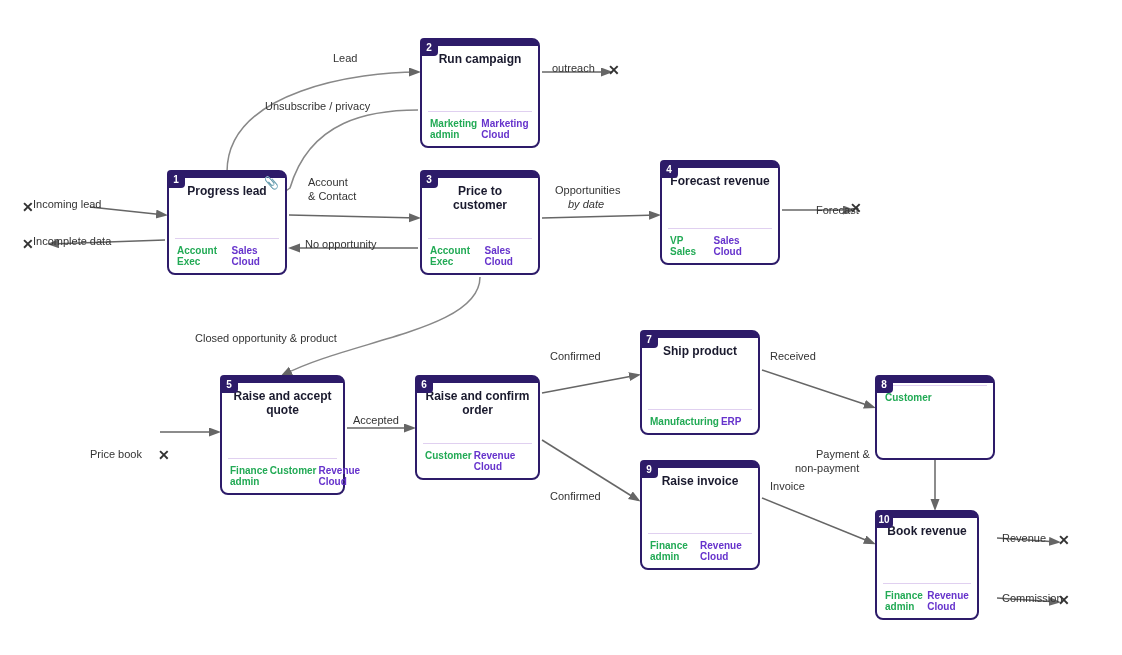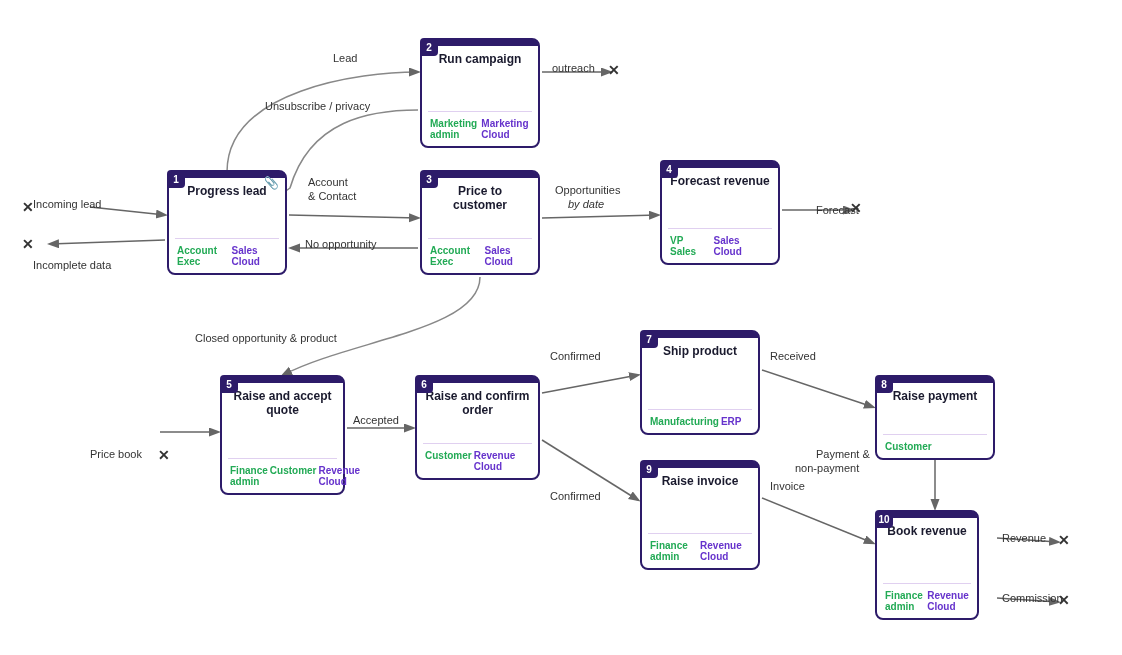--- a/index.html
+++ b/index.html
@@ -256,21 +256,20 @@
     <div class="node-roles">
       <span class="role-item">Manufacturing</span>
       <span class="role-cloud">ERP</span>
     </div>
   </div>
 
   <div class="node" style="left:875px;top:375px;width:120px;height:85px;">
     <div class="node-header">
       <span class="node-number">8</span>
     </div>
-    <div class="node-title">Raise payment</div>
     <div class="node-divider"></div>
     <div class="node-roles">
       <span class="role-item">Customer</span>
     </div>
   </div>
 
   <div class="node" style="left:640px;top:460px;width:120px;height:110px;">
     <div class="node-header">
       <span class="node-number">9</span>
     </div>
@@ -288,21 +287,21 @@
     </div>
     <div class="node-title">Book revenue</div>
     <div class="node-divider"></div>
     <div class="node-roles">
       <span class="role-item">Finance admin</span>
       <span class="role-cloud">Revenue Cloud</span>
     </div>
   </div>
 
   <span class="flow-label" style="left:33px;top:198px;">Incoming lead</span>
-  <span class="flow-label" style="left:33px;top:235px;margin-top:24px;">Incomplete data</span>
+  <span class="flow-label" style="left:33px;top:235px;">Incomplete data</span>
   <span class="flow-label" style="left:333px;top:52px;">Lead</span>
   <span class="flow-label" style="left:265px;top:100px;">Unsubscribe / privacy</span>
   <span class="flow-label" style="left:308px;top:176px;">Account</span>
   <span class="flow-label" style="left:308px;top:190px;">&amp; Contact</span>
   <span class="flow-label" style="left:305px;top:238px;">No opportunity</span>
   <span class="flow-label" style="left:555px;top:184px;">Opportunities</span>
   <span class="flow-label" style="left:568px;top:198px;font-style:italic;">by date</span>
   <span class="flow-label" style="left:792px;top:204px;margin-left:24px;">Forecast</span>
   <span class="flow-label" style="left:552px;top:62px;">outreach</span>
   <span class="flow-label" style="left:195px;top:332px;">Closed opportunity &amp; product</span>

